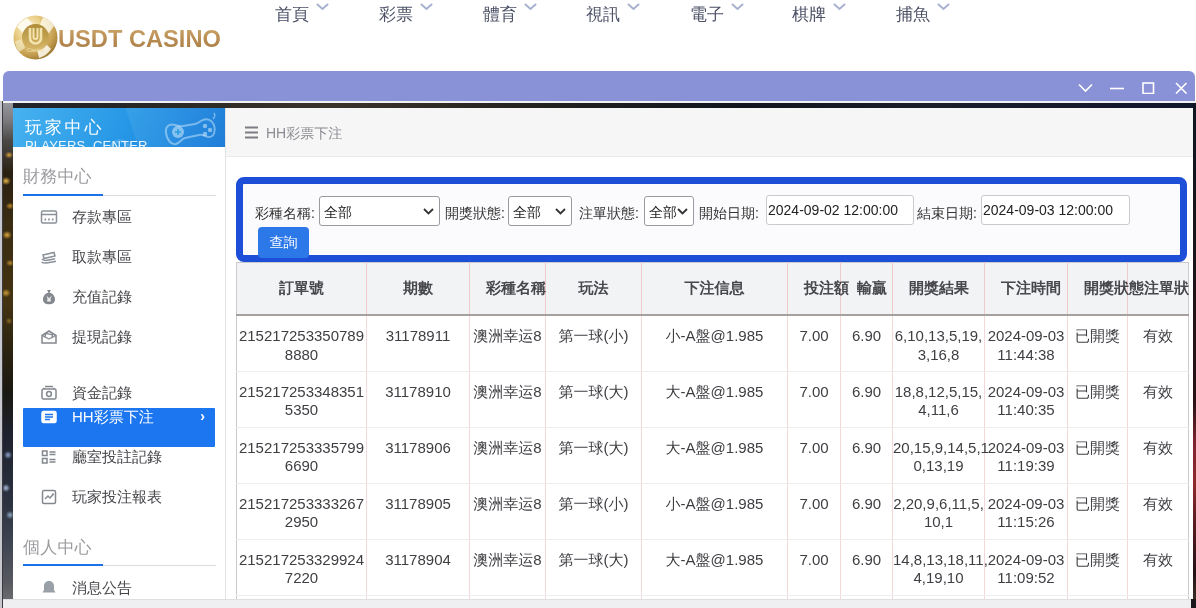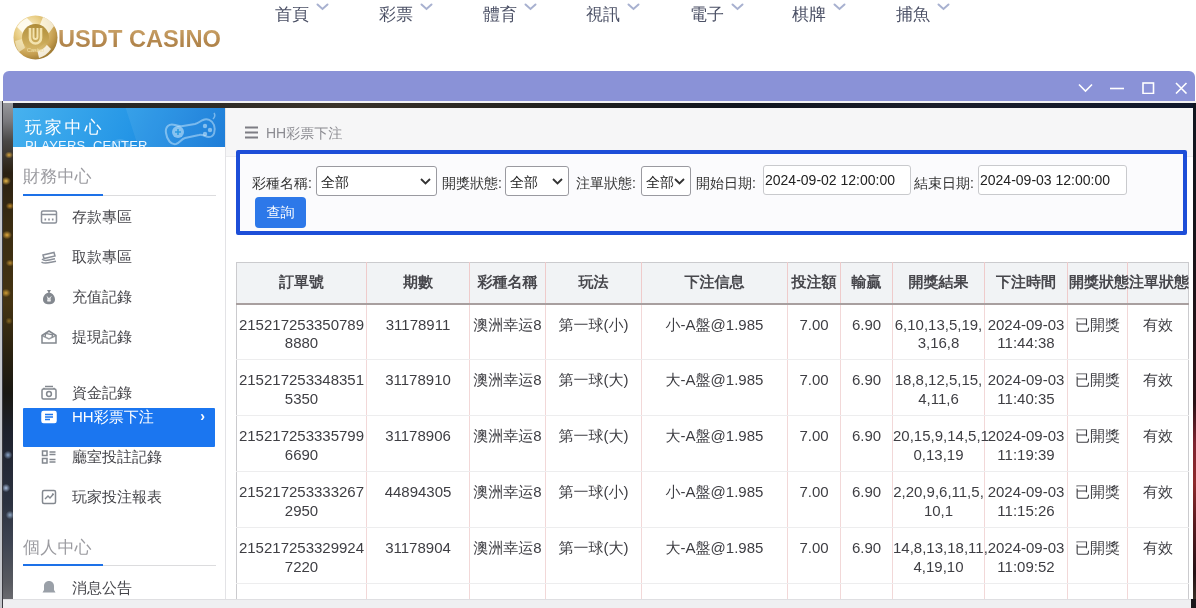--- a/index.html
+++ b/index.html
@@ -56,36 +56,36 @@
 .mi .ic{width:18px;height:18px;margin-left:27px;margin-right:14px;flex:none}
 .mi.act{left:10px;width:192px;height:39px;background:#1b76f0;color:#fff;border-radius:1px}
 .mi.act .ic{margin-left:17px}
 .mi.act .chev{position:absolute;right:10px;font-size:14px;font-weight:bold}
 
 
 #content{left:213px;top:0;width:967px;height:492px;background:#fff}
 #chead{left:0;top:0;width:967px;height:49px;background:#f6f6f7;border-bottom:1px solid #ebebed}
 #chead .txt{position:absolute;left:40px;top:17px;font-size:14px;color:#8c8c92}
 
-#fpanel{left:10px;top:42px;width:951px;height:85px;background:#fbfbfd;
-  border:4px solid #1d4ed8;border-radius:2px}
+#fpanel{left:10px;top:69px;width:951px;height:85px;background:#fbfbfd;
+  border:7px solid #1d4ed8;border-radius:8px}
 .flab{top:21px;font-size:14px;color:#333;white-space:nowrap}
 .fsel{top:12px;height:30px;background:#fff;border:1px solid #9a9aa0;border-radius:3px;
   font-size:14px;color:#222}
 .fsel span{position:absolute;left:4px;top:7px}
 .fsel svg{position:absolute;right:5px;top:11px}
 .finp{top:11px;height:30px;background:#fff;border:1px solid #c9cacd;border-radius:3px;
   font-size:14px;color:#222;line-height:28px;padding-left:1px}
 #qbtn{left:15px;top:43px;width:51px;height:31px;background:#2d78e9;border-radius:4px;
   color:#fff;font-size:14px;text-align:center;line-height:31px}
 
 #tblwrap{left:10px;top:154px;width:953px;height:338px;overflow:hidden}
 table{border-collapse:collapse;table-layout:fixed;width:952px;font-size:15px;color:#3e3e43}
 th{white-space:nowrap;height:41px;background:#f1f3f5;font-weight:bold;color:#47474c;
-  border-right:1px solid #efcbcb;border-bottom:2px solid #a89f9f;font-size:15px;padding:1px}
+  border-right:1px solid #efcbcb;border-bottom:2px solid #a89f9f;font-size:15px;padding:16px}
 td{height:56px;border-right:1px solid #f2d8d8;border-bottom:1px solid #ededee;
   text-align:center;vertical-align:top;padding-top:11px;line-height:18.5px}
 table{border:1px solid #cbcbce}
 th:last-child,td:last-child{border-right:none}
 
 
 #bstrip{left:0;top:599px;width:1196px;height:9px;background:#efeff1;border-top:1px solid #dfdfe2}
 #bcorner{left:1191px;top:599px;width:5px;height:9px;background:#1a161a}
 #eleft1{left:0;top:101px;width:2px;height:507px;background:#c6c8cd}
 #eleft2{left:2px;top:101px;width:1px;height:507px;background:#3a3a40}
@@ -332,21 +332,21 @@
               <td>大-A盤@1.985</td>
               <td>7.00</td>
               <td>6.90</td>
               <td>20,15,9,14,5,1<br>0,13,19</td>
               <td>2024-09-03<br>11:19:39</td>
               <td>已開獎</td>
               <td>有效</td>
             </tr>
         <tr>
               <td>215217253333267<br>2950</td>
-              <td>44894305</td>
+              <td>31178905</td>
               <td>澳洲幸运8</td>
               <td>第一球(小)</td>
               <td>小-A盤@1.985</td>
               <td>7.00</td>
               <td>6.90</td>
               <td>2,20,9,6,11,5,<br>10,1</td>
               <td>2024-09-03<br>11:15:26</td>
               <td>已開獎</td>
               <td>有效</td>
             </tr>

